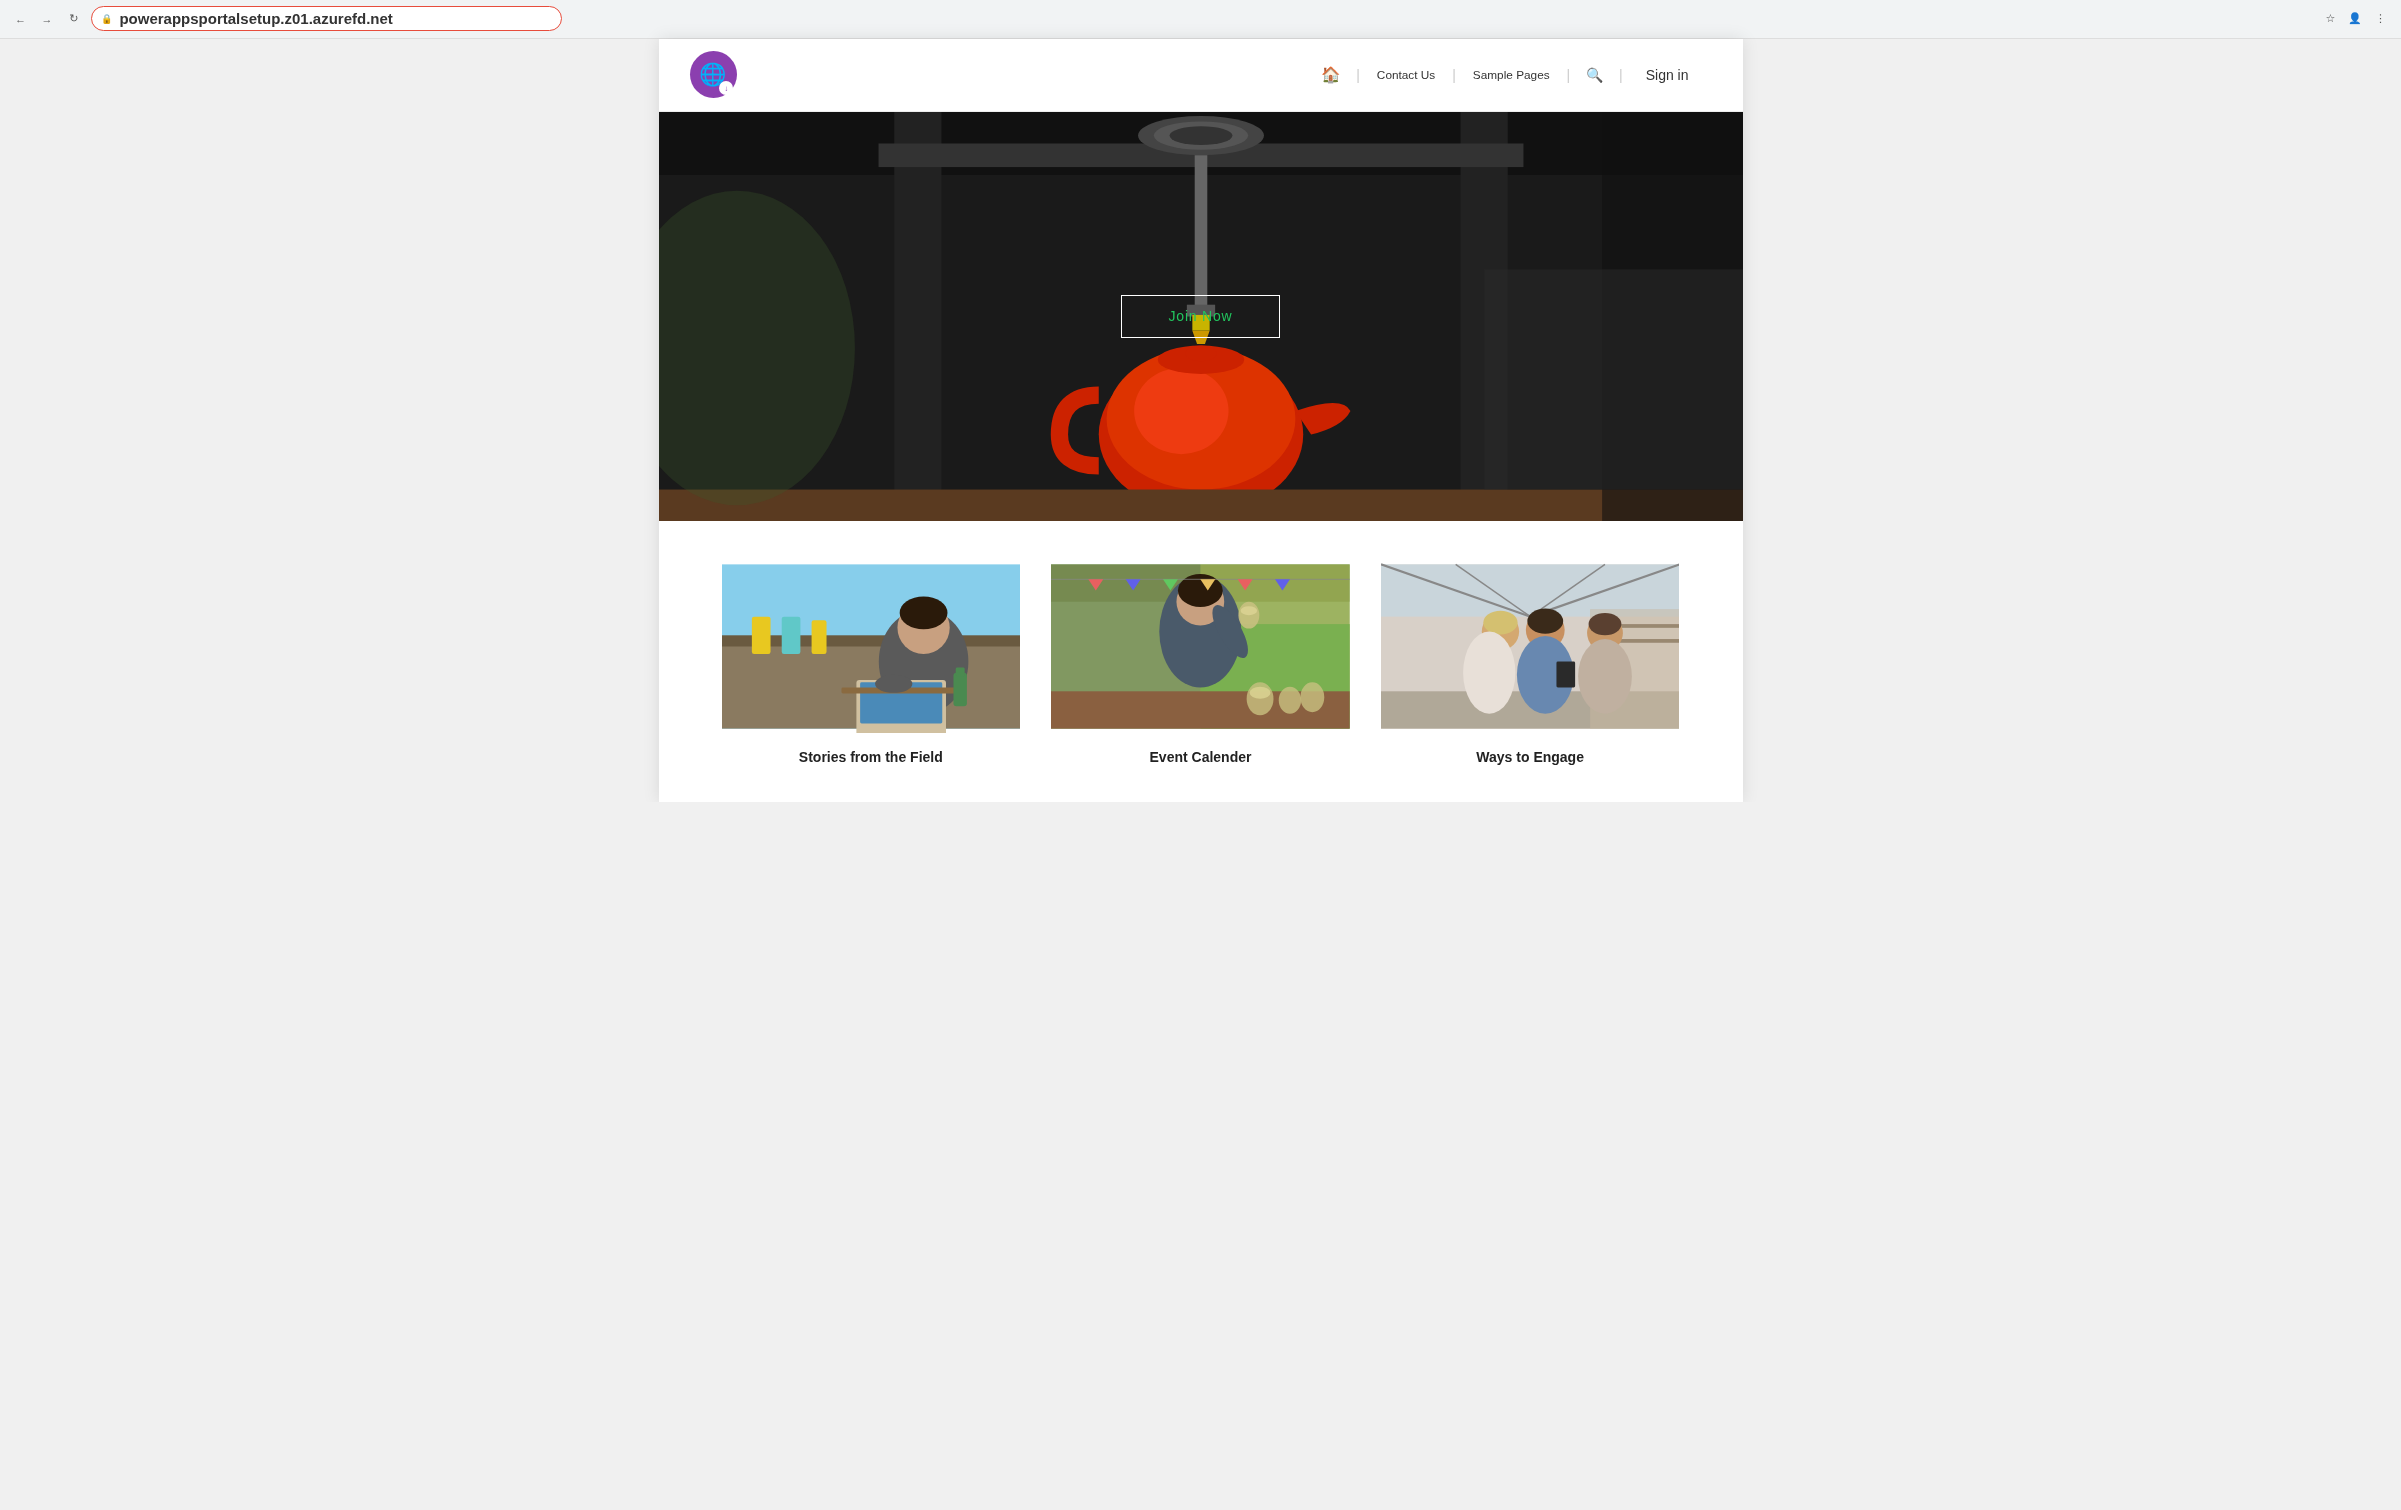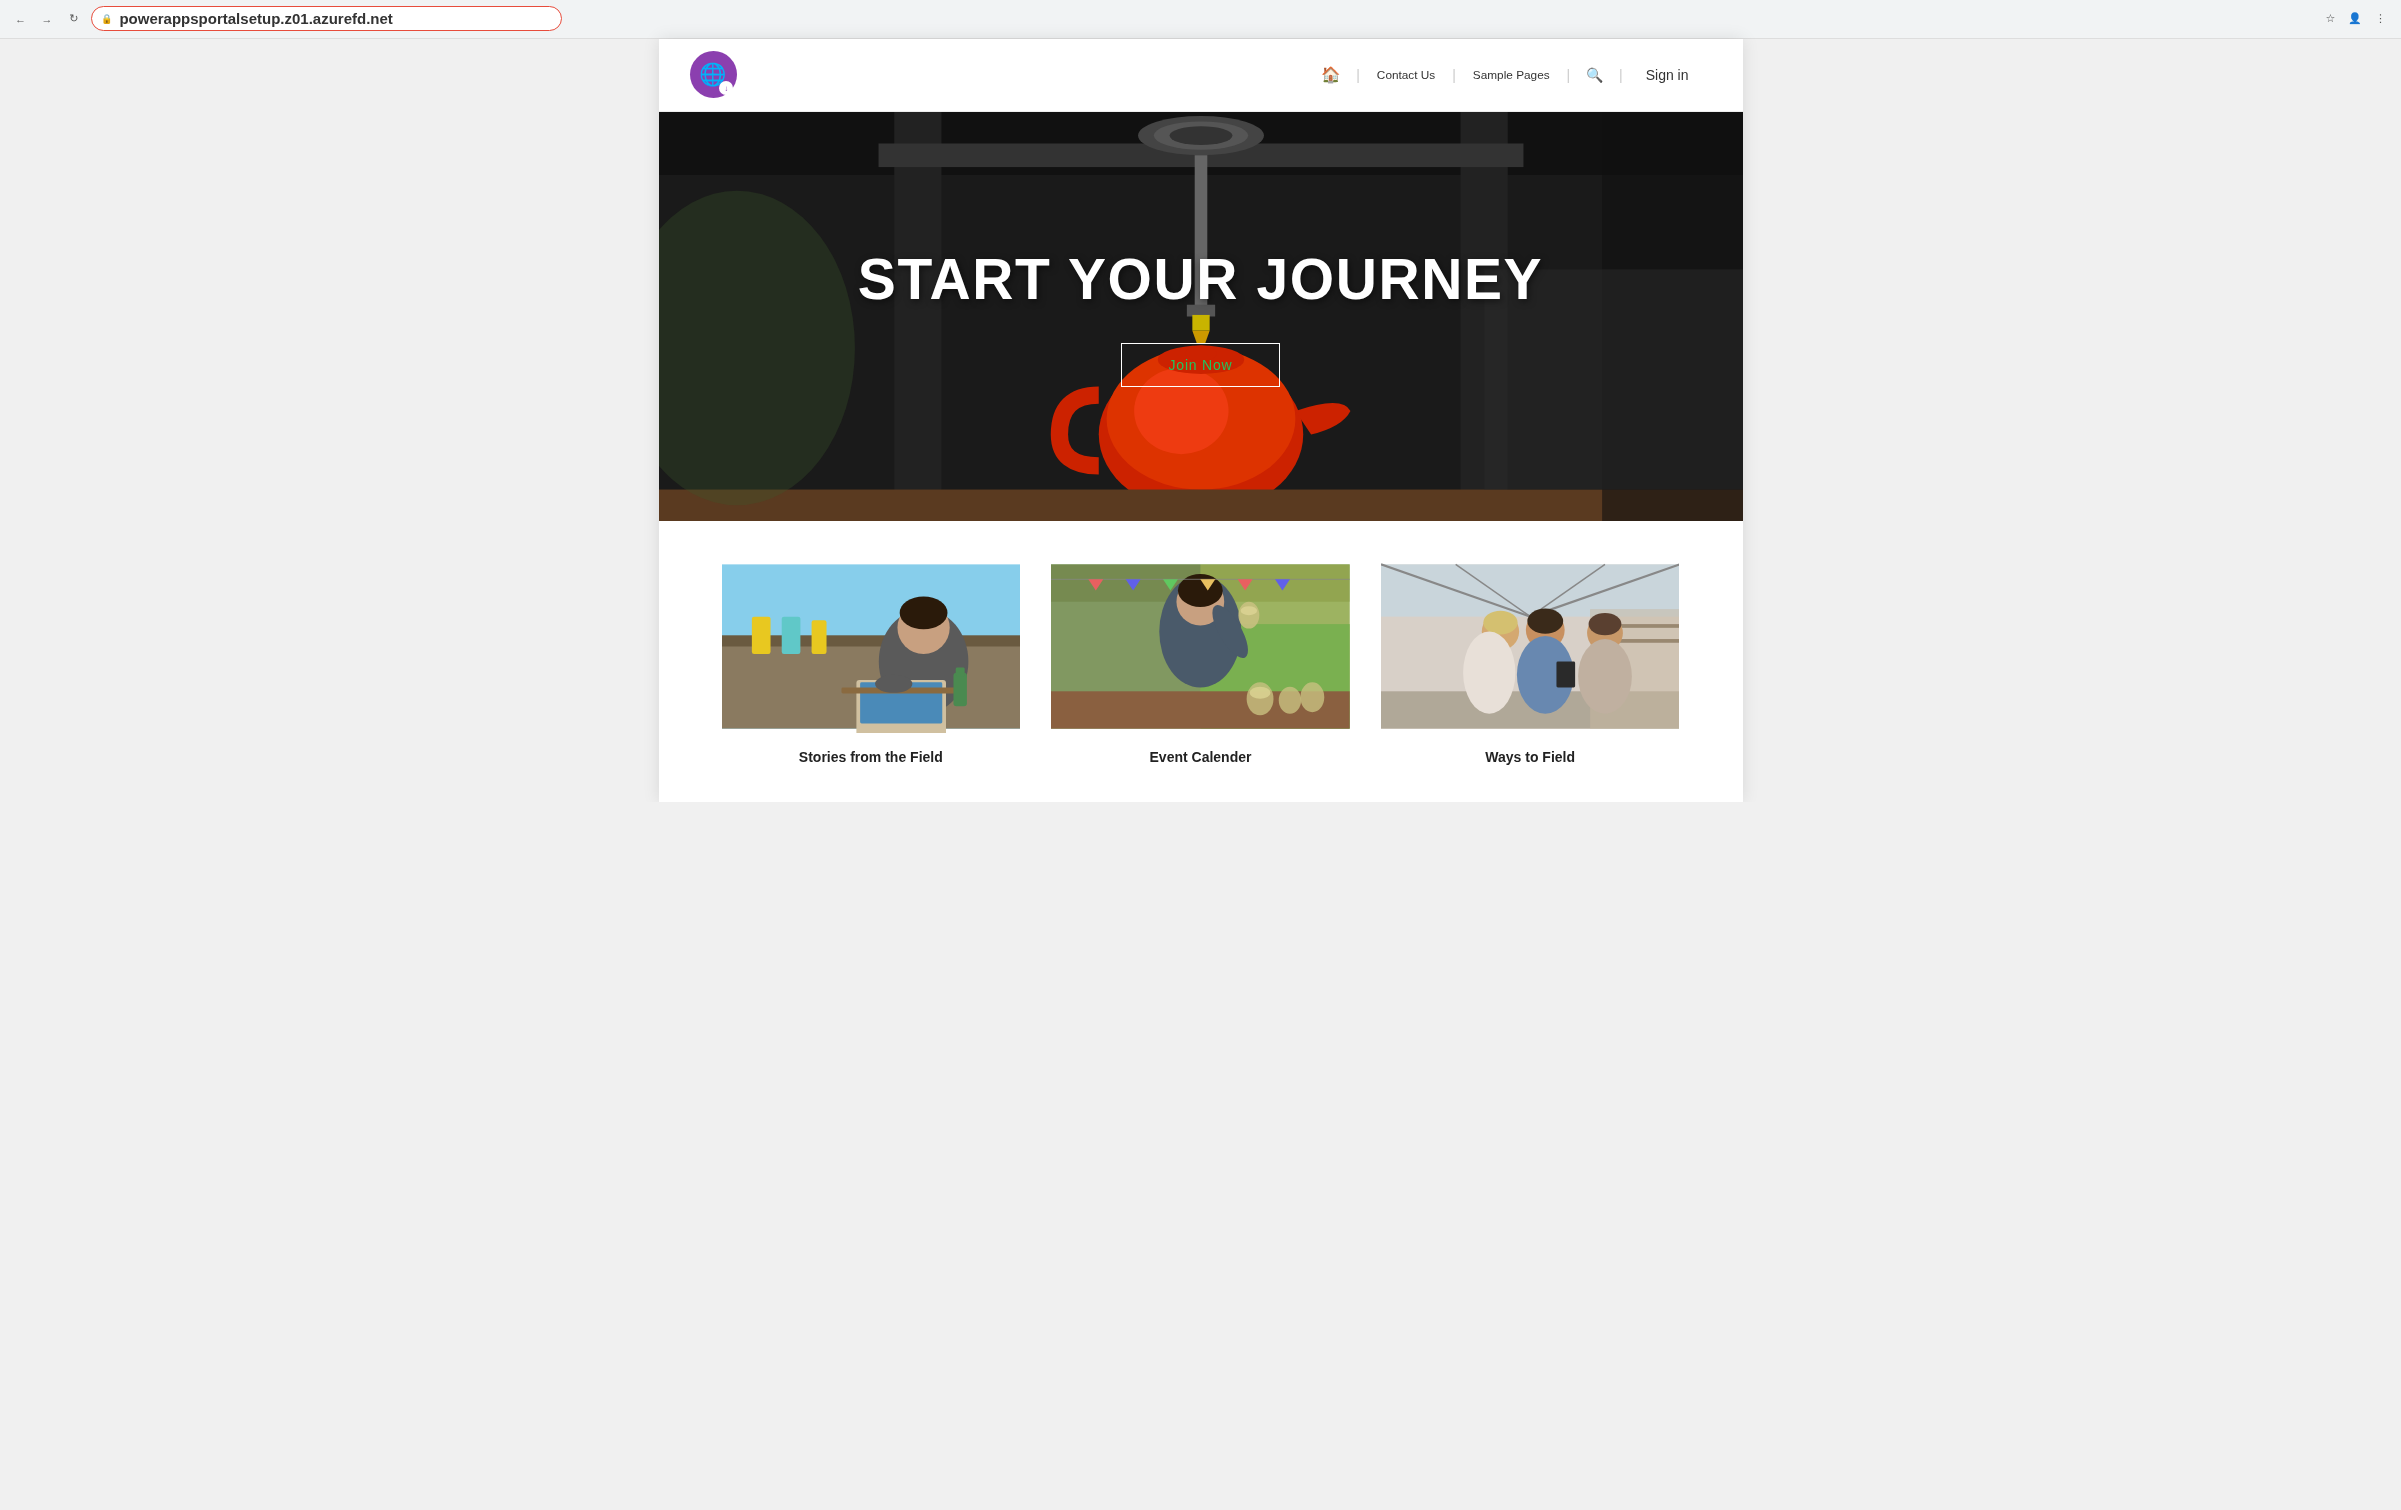--- a/index.html
+++ b/index.html
@@ -326,21 +326,20 @@
         <rect x="0" y="480" width="1380" height="40" fill="#5a3a20"></rect>
 
         <ellipse cx="100" cy="300" rx="150" ry="200" fill="#3a5a2a" opacity="0.3"></ellipse>
 
         <rect x="1200" y="0" width="180" height="520" fill="#111" opacity="0.6"></rect>
 
         <rect x="1050" y="200" width="330" height="280" fill="#2a2a2a" opacity="0.5"></rect>
       </svg>
     </div>
     <div class="hero-content">
-      <h1 class="hero-title">START YOUR JOURNEY</h1>
       <button class="hero-btn">Join Now</button>
     </div>
   </section>
 
   <section class="cards-section">
     <div class="cards-grid">
 
       <div class="card">
         <div class="card-img">
           <svg viewBox="0 0 400 220" width="100%" height="100%">
@@ -442,20 +441,20 @@
             <ellipse cx="220" cy="76" rx="24" ry="17" fill="#3a2a1a"></ellipse>
             <ellipse cx="220" cy="148" rx="38" ry="52" fill="#6888b0"></ellipse>
 
             <circle cx="300" cy="92" r="24" fill="#c89868"></circle>
             <ellipse cx="300" cy="80" rx="22" ry="15" fill="#5a4030"></ellipse>
             <ellipse cx="300" cy="150" rx="36" ry="50" fill="#c0b0a0"></ellipse>
 
             <rect x="235" y="130" width="25" height="35" fill="#2a2a2a" rx="2"></rect>
           </svg>
         </div>
-        <div class="card-label">Ways to Field</div>
+        <div class="card-label">Ways to Engage</div>
       </div>
 
     </div>
   </section>
 
 </div>
 
 
 </body></html>

